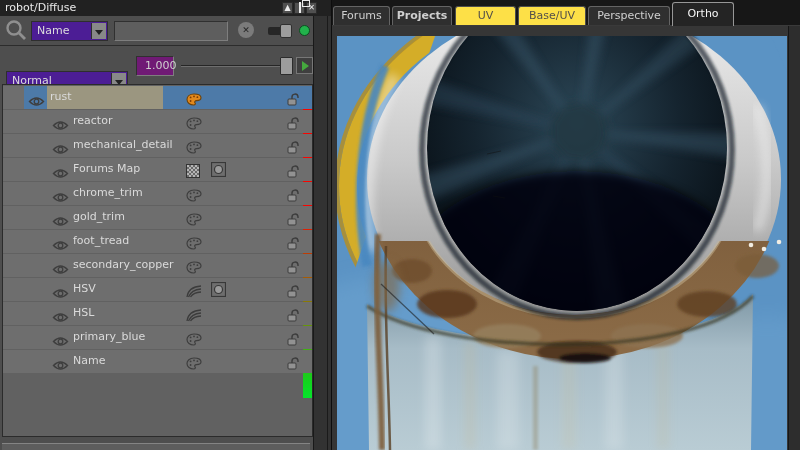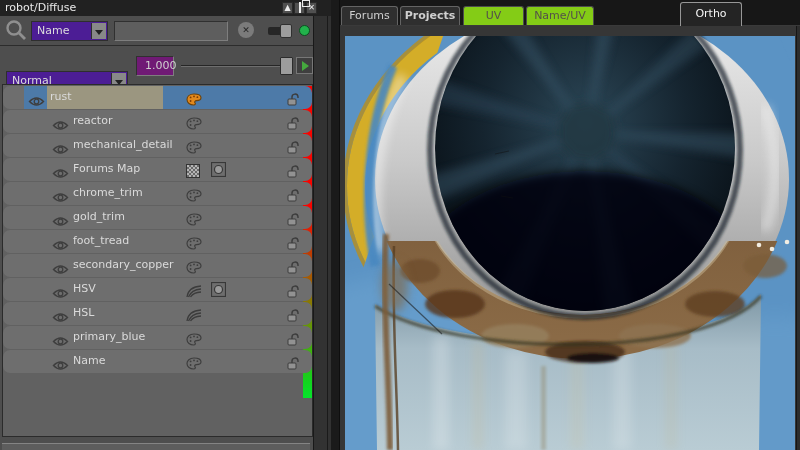--- a/index.html
+++ b/index.html
@@ -45,43 +45,43 @@
   .playbtn{position:absolute;left:296px;top:10px;width:17px;height:17px;background:#3f3f3f;border:1px solid #777;}
   .playbtn::after{content:"";position:absolute;left:5px;top:3px;border:5px solid transparent;border-left:7px solid #45a93e;}
 
   .right-band{position:absolute;right:0;top:16px;width:18px;bottom:0;background:#323232;
               border-left:1px solid #191919;}
   .right-band::after{content:"";position:absolute;right:3px;top:0;bottom:0;width:1px;background:#1a1a1a;}
 
   .listframe{position:absolute;left:2px;top:84px;width:311px;height:353px;background:#616161;
              border:1px solid #2b2b2b;}
   .rows{position:absolute;left:0;top:1px;right:0;}
-  .row{position:relative;height:23px;margin-bottom:1px;background:#6e6e6e;border-radius:7px;}
+  .row{position:relative;height:23px;margin-bottom:1px;background:#6e6e6e;}
   .row.sel{background:linear-gradient(to right,#6e6e6e 21px,#4d7aa8 21px);}
   .namecell{position:absolute;left:44px;top:0;width:116px;height:23px;background:#9b9680;}
   .eye{position:absolute;left:25px;top:6px;}
   .row.child .eye{left:49px;}
   .expander{position:absolute;left:3px;top:6px;}
   .lname{position:absolute;left:47px;top:4px;font-size:11px;color:#dadada;}
   .row.child .lname{left:70px;}
   .icon1{position:absolute;left:183px;top:5px;}
   .icon2{position:absolute;left:208px;top:4px;}
   .lock{position:absolute;left:283px;top:5px;}
   .strip{position:absolute;left:300px;top:1px;width:9px;height:312px;
          background:linear-gradient(to bottom,
             #f80400 0%, #f80400 40%, #da2505 47%, #c03a03 53%, #ab5502 60%,
             #946e02 66%, #7b8706 73%, #4fa60c 81%, #2dbd17 89%, #12d51f 95%, #06e52c 100%);}
   .bottombar{position:absolute;left:2px;top:443px;width:308px;height:7px;background:#5d5d5d;border-top:1px solid #848484;}
 
   
-  #right-pane{position:absolute;left:331px;top:0;width:419px;height:450px;background:#363636;border-left:1px solid #0e0e0e;margin-left:8px;}
+  #right-pane{position:absolute;left:331px;top:0;width:419px;height:450px;background:#363636;border-left:1px solid #0e0e0e;}
   .tabbar{position:absolute;left:0;top:0;width:469px;height:26px;background:#171717;border-bottom:1px solid #3a3a3a;}
   .tab{position:absolute;top:6px;height:19px;background:#2f2f2f;border:1px solid #646464;border-bottom:none;
        border-radius:3px 3px 0 0;color:#cfcfcf;font-size:11px;text-align:center;line-height:18px;}
-  .tab.disabled{background:#84cc16;border-color:#4d4d4d;color:#54504a;}
+  .tab.disabled{background:#fde047;border-color:#4d4d4d;color:#54504a;}
   .tab.active{top:2px;height:24px;background:#242424;border-color:#979797;color:#f5f5f5;line-height:22px;z-index:2;}
   .canvas-area{position:absolute;left:0;top:26px;width:469px;height:424px;background:#363636;}
   .right-strip{position:absolute;right:0;top:0;width:13px;height:424px;background:#2d2d2d;border-left:1px solid #161616;}
   #vpsvg{position:absolute;left:5px;top:10px;}
 </style>
 </head>
 <body>
 
 <div id="app">
 
@@ -445,21 +445,22 @@
 
     <div class="bottombar"></div>
   </div>
 
   <div id="right-pane">
 
     <div class="tabbar">
       <span class="tab" style="left:1px;width:57px;">Forums</span>
       <span class="tab" style="left:60px;width:60px;font-weight:bold;">Projects</span>
       <span class="tab disabled" style="left:123px;width:61px;">UV</span>
-      <span class="tab disabled" style="left:186px;width:68px;">Name/UV</span>
+      <span class="tab disabled" style="left:186px;width:68px;">Base/UV</span>
+      <span class="tab" style="left:256px;width:82px;">Perspective</span>
       <span class="tab active" style="left:340px;width:62px;">Ortho</span>
     </div>
 
     <div class="canvas-area">
       <svg id="vpsvg" width="450" height="414" viewBox="0 0 450 414">
         <defs>
           <linearGradient id="rimG" x1="0" y1="0" x2="0" y2="1">
             <stop offset="0" stop-color="#efefef"></stop>
               <stop offset=".45" stop-color="#c9c9c9"></stop>
               <stop offset="1" stop-color="#8a8a8a"></stop>

